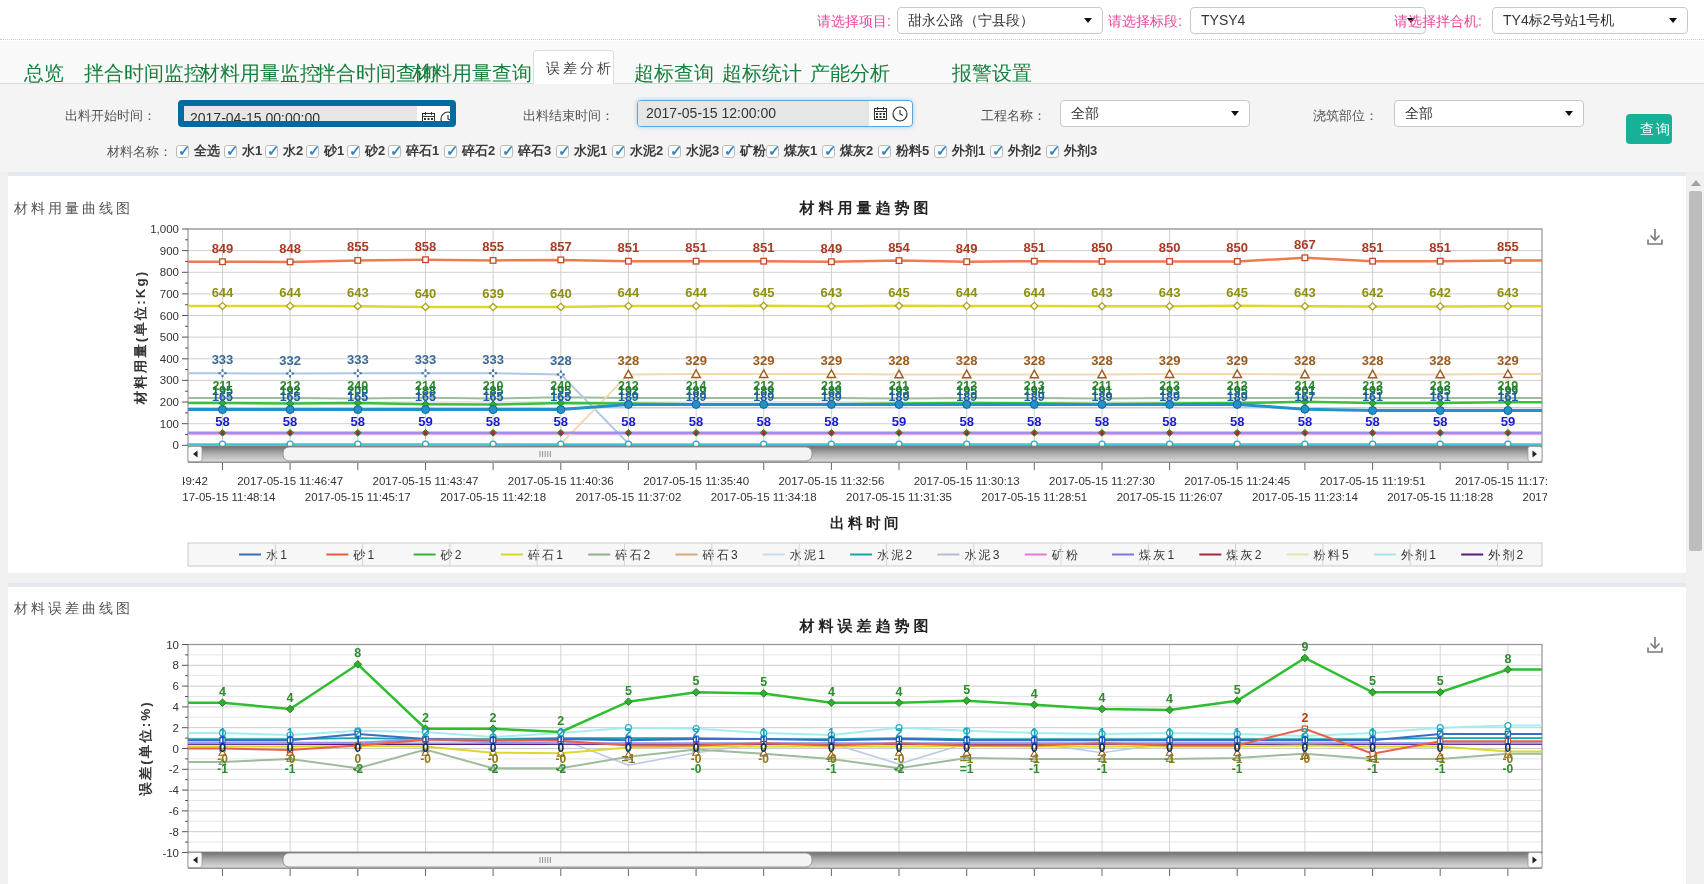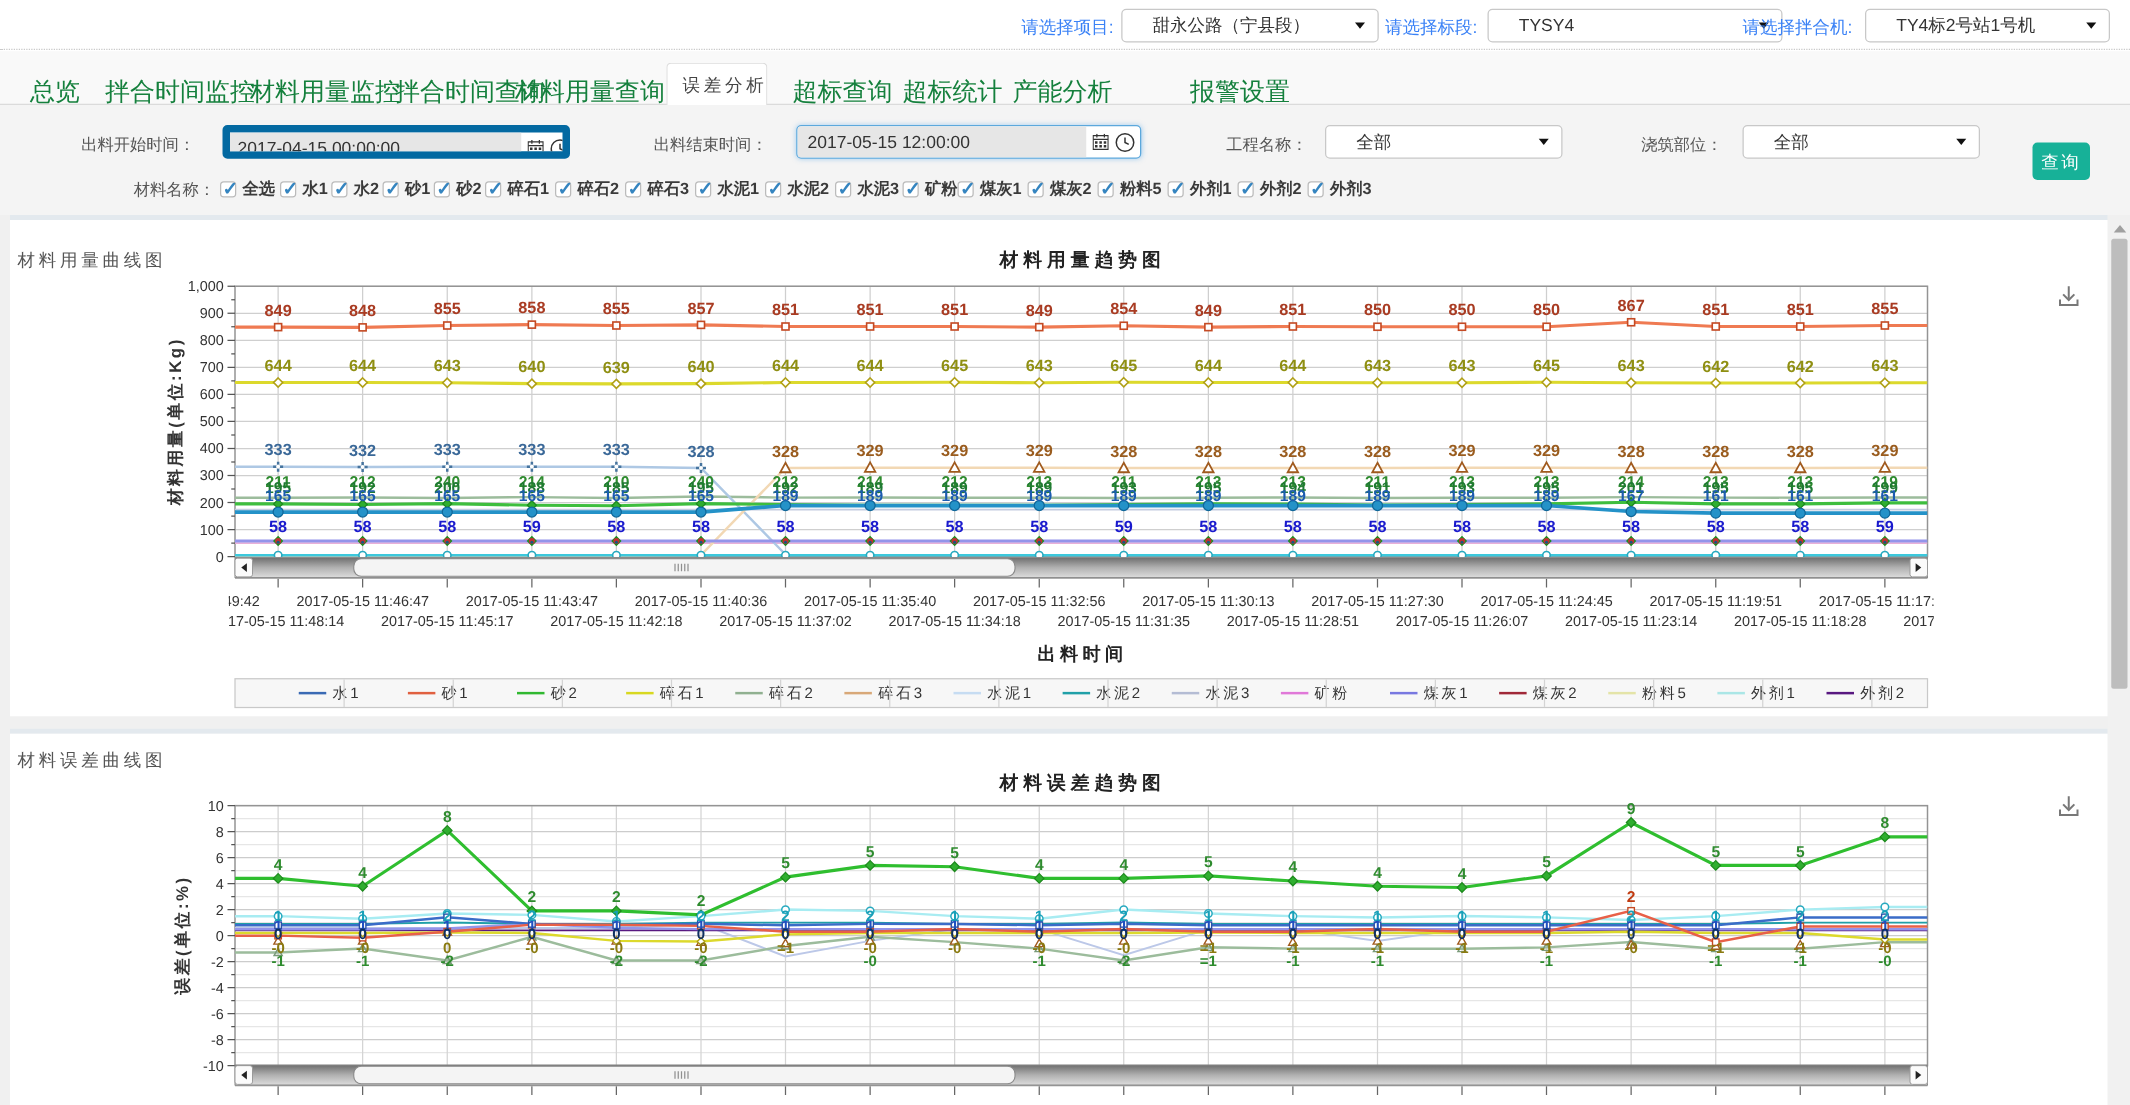--- a/index.html
+++ b/index.html
@@ -1,18 +1,18 @@
 <!DOCTYPE html>
 <html><head><meta charset="utf-8"><style>
 *{margin:0;padding:0;box-sizing:border-box}
 body{width:1704px;height:884px;font-family:"Liberation Sans", sans-serif;overflow:hidden;position:relative;background:#fff}
 .abs{position:absolute}
-.sel{position:absolute;height:27px;background:#fff;border:1px solid #c8c8c8;border-radius:4px;font-size:14px;color:#333;line-height:25px;padding-left:24px}
+.sel{position:absolute;height:27px;background:#fff;border:1px solid #c8c8c8;border-radius:4px;font-size:14px;color:#333;line-height:25px;padding-left:10px}
 .sel .ar{position:absolute;right:10px;top:10px;width:0;height:0;border-left:4.5px solid transparent;border-right:4.5px solid transparent;border-top:5.5px solid #111}
-.lbl{position:absolute;font-size:14px;color:#3b82f6;line-height:16px}
+.lbl{position:absolute;font-size:14px;color:#ec4899;line-height:16px}
 .flbl{position:absolute;font-size:13px;color:#555;text-align:right}
 .tab{position:absolute;font-size:20px;color:#15803d;top:60px}
 .cbi{position:absolute;top:142px;height:16px}
 .cbx{display:inline-block;width:13px;height:13px;background:#fff;border:1px solid #bbb;border-radius:3px;position:relative;vertical-align:-2px}
 .cbx:after{content:"\2713";position:absolute;left:1px;top:-4px;font-size:15px;font-weight:bold;color:#3585c0}
 .cbl{font-size:13px;font-weight:bold;color:#3a3a3a;margin-left:5px;vertical-align:1px}
 </style></head><body>
 <div class="abs" style="left:0;top:0;width:1704px;height:40px;background:#fff;border-bottom:1px dotted #c9c9c9"></div>
 <div class="lbl" style="left:817px;top:13px">请选择项目:</div>
 <div class="sel" style="left:897px;top:7px;width:206px">甜永公路（宁县段）<span class="ar"></span></div>
@@ -74,21 +74,21 @@
     </svg>
 <svg width="16" height="16" viewBox="0 0 16 16" style="position:absolute;left:254px;top:5px">
       <circle cx="8" cy="8" r="7" fill="none" stroke="#333" stroke-width="1.2"></circle>
       <path d="M8 4 V8 L11 9.5" fill="none" stroke="#333" stroke-width="1.2"></path>
     </svg>
 </div>
 <div class="flbl" style="left:946px;top:107px;width:100px">工程名称：</div>
 <div class="sel" style="left:1060px;top:100px;width:190px;border-radius:4px">全部<span class="ar"></span></div>
 <div class="flbl" style="left:1278px;top:107px;width:100px">浇筑部位：</div>
 <div class="sel" style="left:1394px;top:100px;width:190px;border-radius:4px">全部<span class="ar"></span></div>
-<div class="abs" style="left:1626px;top:114px;width:46px;height:30px;background:#17b198;border-radius:4px;color:#fff;font-size:14px;text-align:center;line-height:30px;letter-spacing:2px">查询</div>
+<div class="abs" style="left:1626px;top:114px;width:46px;height:30px;background:#17b198;border-radius:4px;color:#fff;font-size:14px;text-align:right;line-height:30px;letter-spacing:2px">查询</div>
 <div class="flbl" style="left:72px;top:143px;width:100px">材料名称：</div>
 <div class="cbi" style="left:176px"><span class="cbx"></span><span class="cbl">全选</span></div>
 <div class="cbi" style="left:224px"><span class="cbx"></span><span class="cbl">水1</span></div>
 <div class="cbi" style="left:265px"><span class="cbx"></span><span class="cbl">水2</span></div>
 <div class="cbi" style="left:306px"><span class="cbx"></span><span class="cbl">砂1</span></div>
 <div class="cbi" style="left:347px"><span class="cbx"></span><span class="cbl">砂2</span></div>
 <div class="cbi" style="left:388px"><span class="cbx"></span><span class="cbl">碎石1</span></div>
 <div class="cbi" style="left:444px"><span class="cbx"></span><span class="cbl">碎石2</span></div>
 <div class="cbi" style="left:500px"><span class="cbx"></span><span class="cbl">碎石3</span></div>
 <div class="cbi" style="left:556px"><span class="cbx"></span><span class="cbl">水泥1</span></div>

